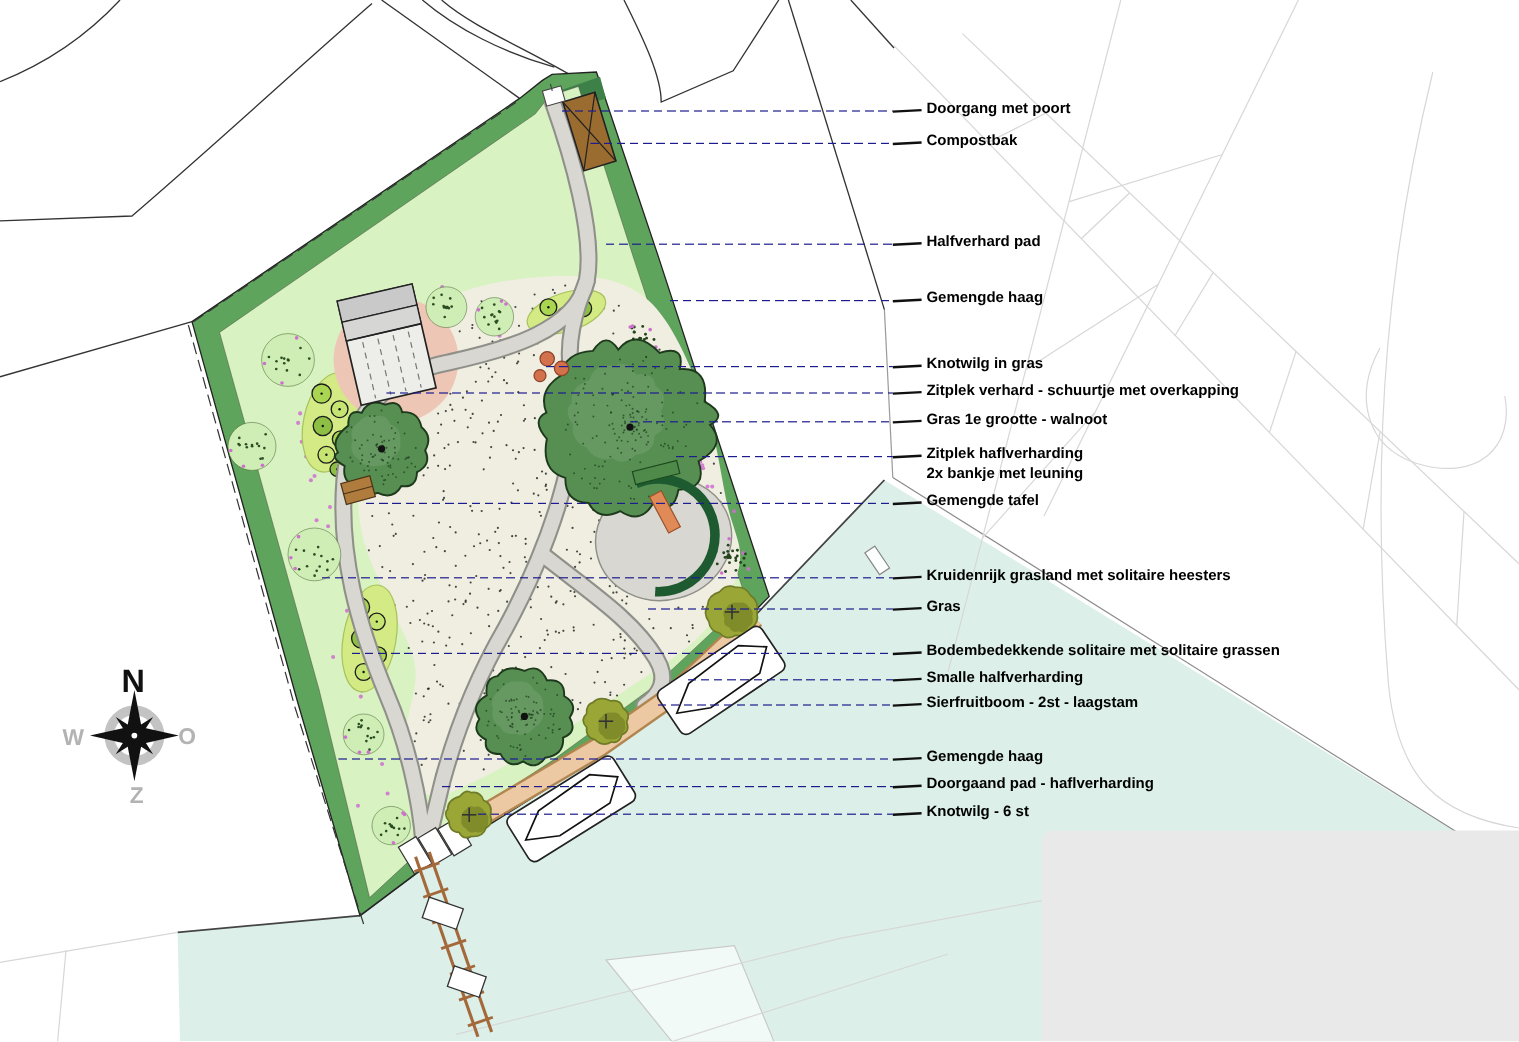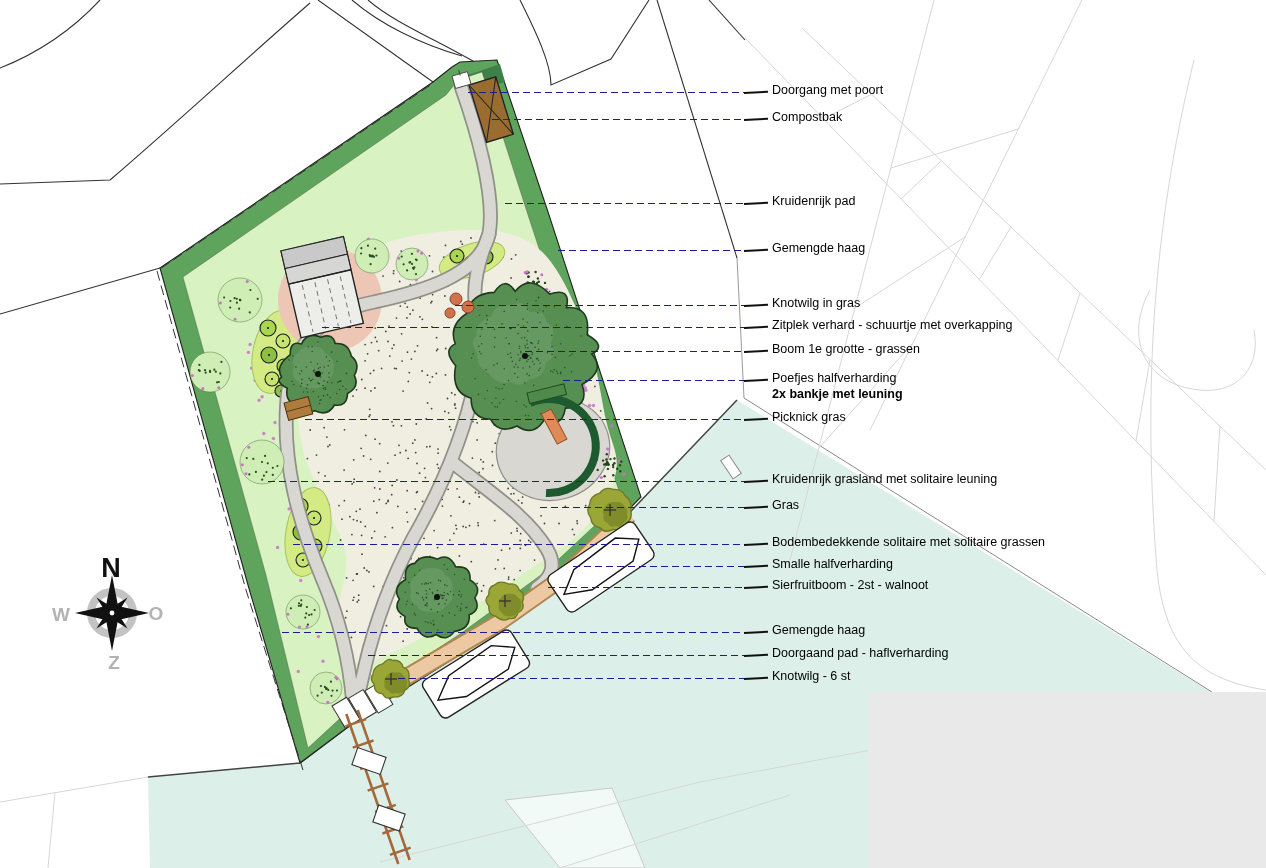--- a/index.html
+++ b/index.html
@@ -5,21 +5,21 @@
   html,body{margin:0;padding:0;background:#fff;}
   #stage{position:relative;width:1266px;height:868px;overflow:hidden;background:#fff;
          font-family:"Liberation Sans",sans-serif;}
   #plan{position:absolute;left:0;top:0;}
   
   .row{position:absolute;left:0;top:0;width:100%;height:0;}
   .lead{position:absolute;top:var(--y);left:var(--x);width:var(--w);height:1.4px;
         background:repeating-linear-gradient(90deg,var(--leader) 0 7px,transparent 7px 11px);}
   .tick{position:absolute;top:var(--y);left:744px;width:24px;height:1.6px;background:#101010;
         transform:rotate(-3deg);transform-origin:left center;}
-  .txt{position:absolute;left:772px;top:calc(var(--y) - 9px);font-size:12.5px;font-weight:400;
+  .txt{position:absolute;left:772px;top:calc(var(--y) - 9px);font-size:12.5px;font-weight:700;
        color:#000;white-space:nowrap;letter-spacing:0;}
   .txt2{position:absolute;left:772px;top:calc(var(--y) + 7px);font-size:12.5px;font-weight:700;
        color:#000;white-space:nowrap;text-align:center;}
   
   .f-hedge{fill:var(--hedge);}      .f-grass{fill:var(--grass);}
   .f-meadow{fill:var(--meadow);}    .f-water{fill:var(--water);}
   .f-panel{fill:var(--panel);}      .f-pinkc{fill:var(--pink_circle);}
   text{font-family:"Liberation Sans",sans-serif;}
 </style>
 </head>
@@ -1368,77 +1368,77 @@
     <b class="txt">Doorgang met poort</b>
       </div>
   <div class="row" style="--y:119px;--x:492px;--w:252px">
     <i class="lead"></i>
         <i class="tick"></i>
     <b class="txt">Compostbak</b>
       </div>
   <div class="row" style="--y:203px;--x:505px;--w:239px">
     <i class="lead"></i>
         <i class="tick"></i>
-    <b class="txt">Kruidenrijk pad</b>
+    <b class="txt">Halfverhard pad</b>
       </div>
   <div class="row" style="--y:250px;--x:558px;--w:186px">
     <i class="lead"></i>
         <i class="tick"></i>
     <b class="txt">Gemengde haag</b>
       </div>
   <div class="row" style="--y:305px;--x:455px;--w:289px">
     <i class="lead"></i>
         <i class="tick"></i>
     <b class="txt">Knotwilg in gras</b>
       </div>
   <div class="row" style="--y:327px;--x:322px;--w:422px">
     <i class="lead"></i>
         <i class="tick"></i>
     <b class="txt">Zitplek verhard - schuurtje met overkapping</b>
       </div>
   <div class="row" style="--y:351px;--x:525px;--w:219px">
     <i class="lead"></i>
         <i class="tick"></i>
-    <b class="txt">Boom 1e grootte - grassen</b>
+    <b class="txt">Gras 1e grootte - walnoot</b>
       </div>
   <div class="row" style="--y:380px;--x:563px;--w:181px">
     <i class="lead"></i>
         <i class="tick"></i>
-    <b class="txt">Poefjes halfverharding</b>
+    <b class="txt">Zitplek haflverharding</b>
     <b class="txt2">2x bankje met leuning</b>
       </div>
   <div class="row" style="--y:419px;--x:305px;--w:439px">
     <i class="lead"></i>
         <i class="tick"></i>
-    <b class="txt">Picknick gras</b>
+    <b class="txt">Gemengde tafel</b>
       </div>
   <div class="row" style="--y:481px;--x:268px;--w:476px">
     <i class="lead"></i>
         <i class="tick"></i>
-    <b class="txt">Kruidenrijk grasland met solitaire leuning</b>
+    <b class="txt">Kruidenrijk grasland met solitaire heesters</b>
       </div>
   <div class="row" style="--y:507px;--x:540px;--w:204px">
     <i class="lead"></i>
         <i class="tick"></i>
     <b class="txt">Gras</b>
       </div>
   <div class="row" style="--y:544px;--x:293px;--w:451px">
     <i class="lead"></i>
         <i class="tick"></i>
     <b class="txt">Bodembedekkende solitaire met solitaire grassen</b>
       </div>
   <div class="row" style="--y:566px;--x:573px;--w:171px">
     <i class="lead"></i>
         <i class="tick"></i>
     <b class="txt">Smalle halfverharding</b>
       </div>
   <div class="row" style="--y:587px;--x:548px;--w:196px">
     <i class="lead"></i>
         <i class="tick"></i>
-    <b class="txt">Sierfruitboom - 2st - walnoot</b>
+    <b class="txt">Sierfruitboom - 2st - laagstam</b>
       </div>
   <div class="row" style="--y:632px;--x:282px;--w:462px">
     <i class="lead"></i>
         <i class="tick"></i>
     <b class="txt">Gemengde haag</b>
       </div>
   <div class="row" style="--y:655px;--x:368px;--w:376px">
     <i class="lead"></i>
         <i class="tick"></i>
     <b class="txt">Doorgaand pad - haflverharding</b>

